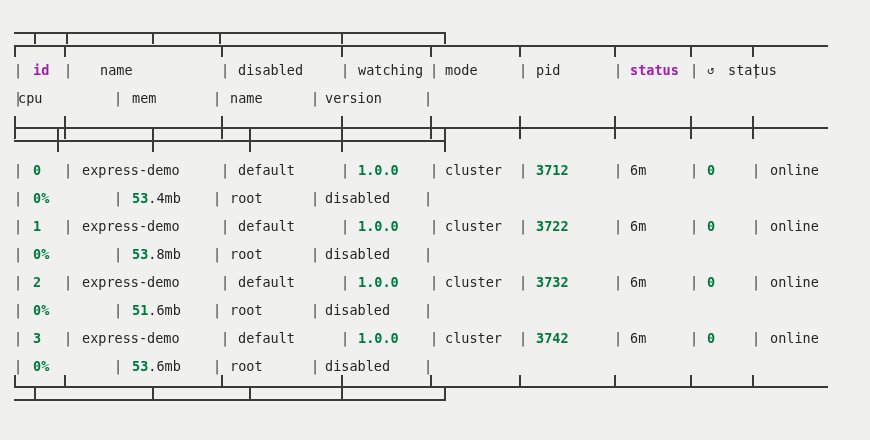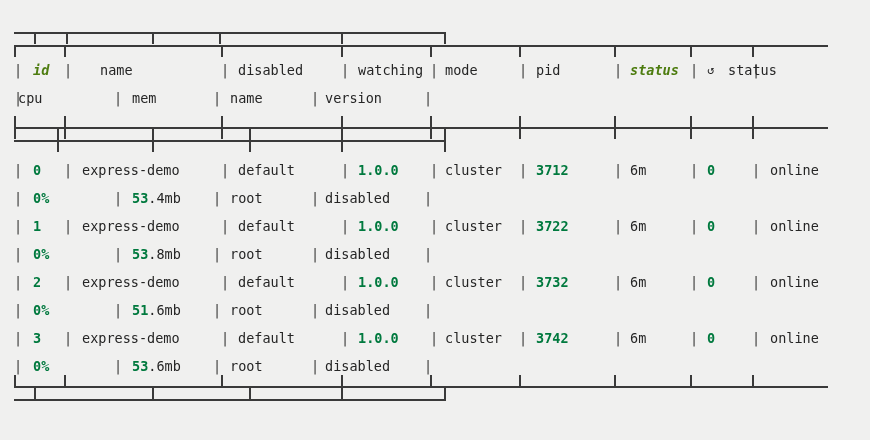--- a/index.html
+++ b/index.html
@@ -79,21 +79,21 @@
   }
   .pipe {
     position: absolute;
     top: 4px;
     line-height: 20px;
     color: #3a3a3a;
   }
 
   
   .c-green  { color: #00793e; font-weight: bold; }
-  .c-crimson{ color: #4d7c0f; font-weight: bold; font-style: italic; }
+  .c-crimson{ color: #a21caf; font-weight: bold; }
   .c-plain  { color: #252525; }
   .c-head   { color: #252525; }
 
   .spacer-top { height: 4px; }
   .gap { height: 9px; }
 </style>
 </head>
 <body>
 
 <div id="terminal">

